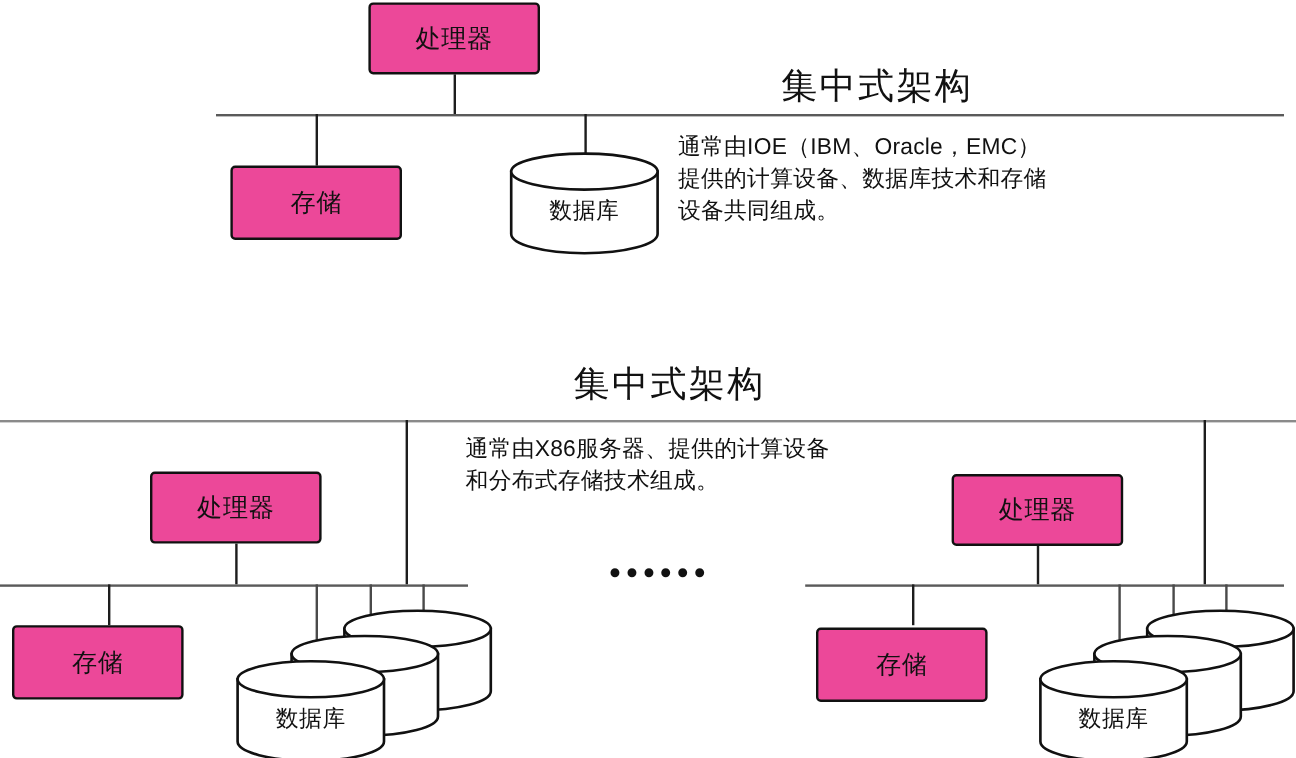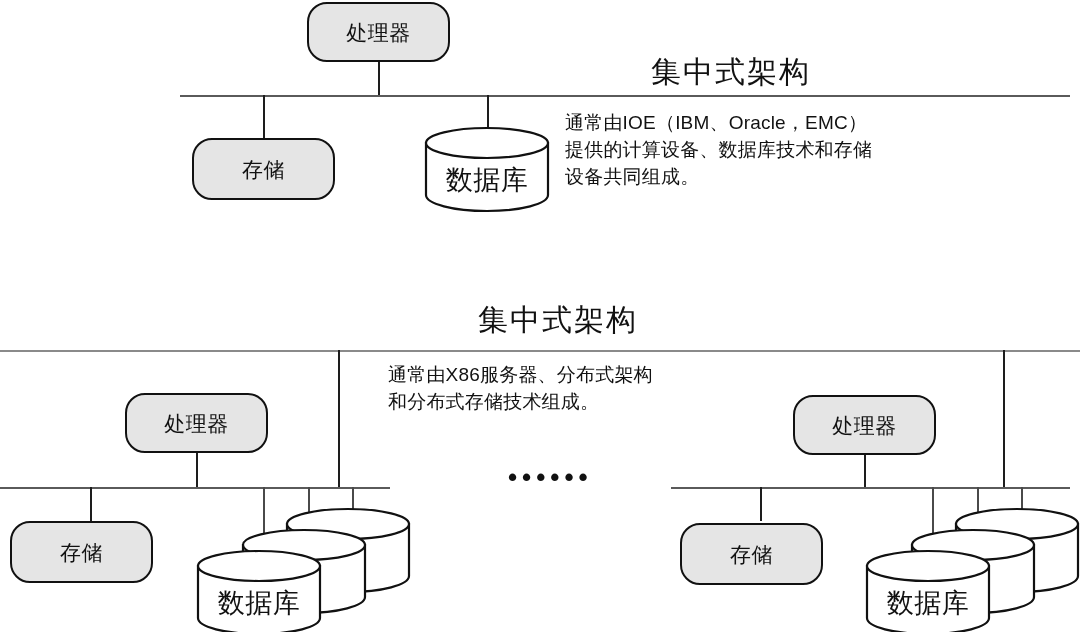--- a/index.html
+++ b/index.html
@@ -18,22 +18,22 @@
     height: 632px;
     background: #ffffff;
     overflow: hidden;
   }
 
   
   .rbox {
     position: absolute;
     box-sizing: border-box;
     border: 2.2px solid #111111;
-    border-radius: 20px;
-    background: #e5e5e5;
+    border-radius: 4px;
+    background: #ec4899;
     display: flex;
     align-items: center;
     justify-content: center;
     z-index: 6;
   }
   .rbox span {
     font-size: 21px;
     line-height: 1;
     color: #111111;
     letter-spacing: 0.5px;
@@ -43,21 +43,21 @@
   .cyl {
     position: absolute;
     z-index: 6;
   }
   .cyl svg { display: block; overflow: visible; }
   .cyl .cyl-label {
     position: absolute;
     left: 0;
     width: 100%;
     text-align: center;
-    font-size: 27px;
+    font-size: 19px;
     line-height: 1;
     color: #111111;
     letter-spacing: 0.5px;
     white-space: nowrap;
     pointer-events: none;
   }
 
   .hline {
     position: absolute;
     height: 0;
@@ -141,21 +141,21 @@
   <div class="section-title" style="left:651px; top:52px;">集中式架构</div>
 
   <div class="para" style="left:565px; top:110px; width:420px;">通常由IOE（IBM、Oracle，EMC）
 提供的计算设备、数据库技术和存储
 设备共同组成。</div>
 
   <div class="section-title" style="left:478px; top:300px;">集中式架构</div>
 
   <div class="rule" style="left:0px; top:350px; width:1080px;"></div>
 
-  <div class="para" style="left:388px; top:362px; width:430px;">通常由X86服务器、分布式架构
+  <div class="para" style="left:388px; top:362px; width:430px;">通常由X86服务器、提供的计算设备
 和分布式存储技术组成。</div>
 
   <div class="vline" style="left:338px; top:350px; height:137px;"></div>
   <div class="vline" style="left:1003px; top:350px; height:137px;"></div>
 
   <div class="ellipsis" style="left:508px; top:462px;">••••••</div>
 
   <div class="rbox" style="left:125px; top:393px; width:143px; height:60px;">
     <span>处理器</span>
   </div>

